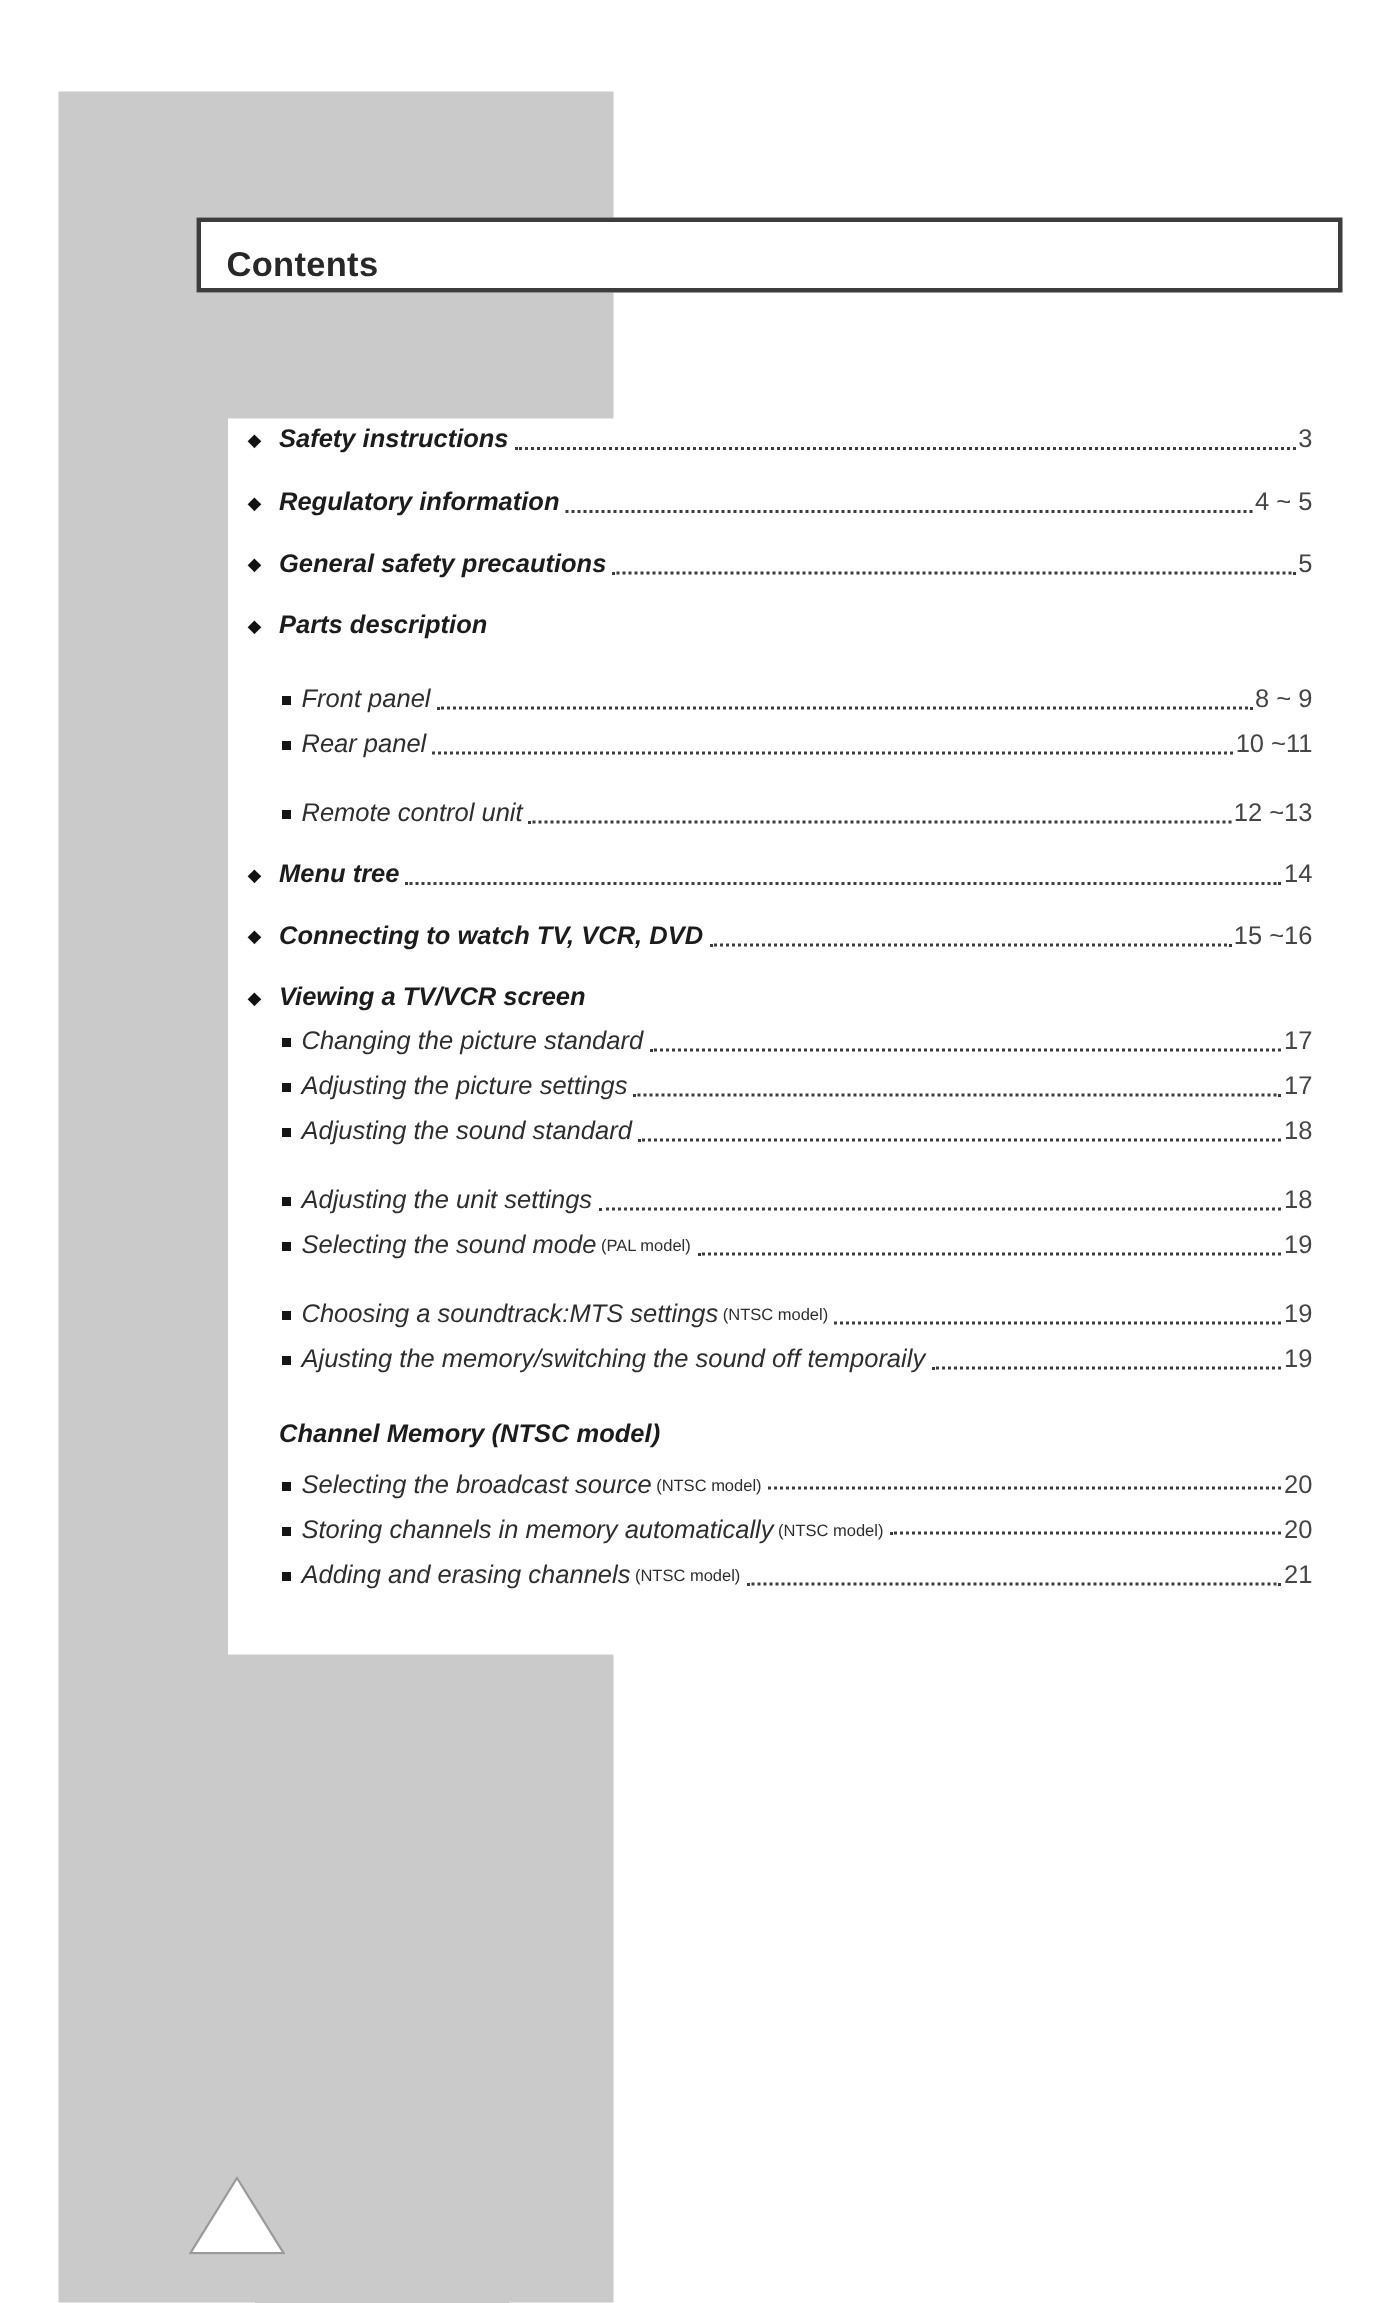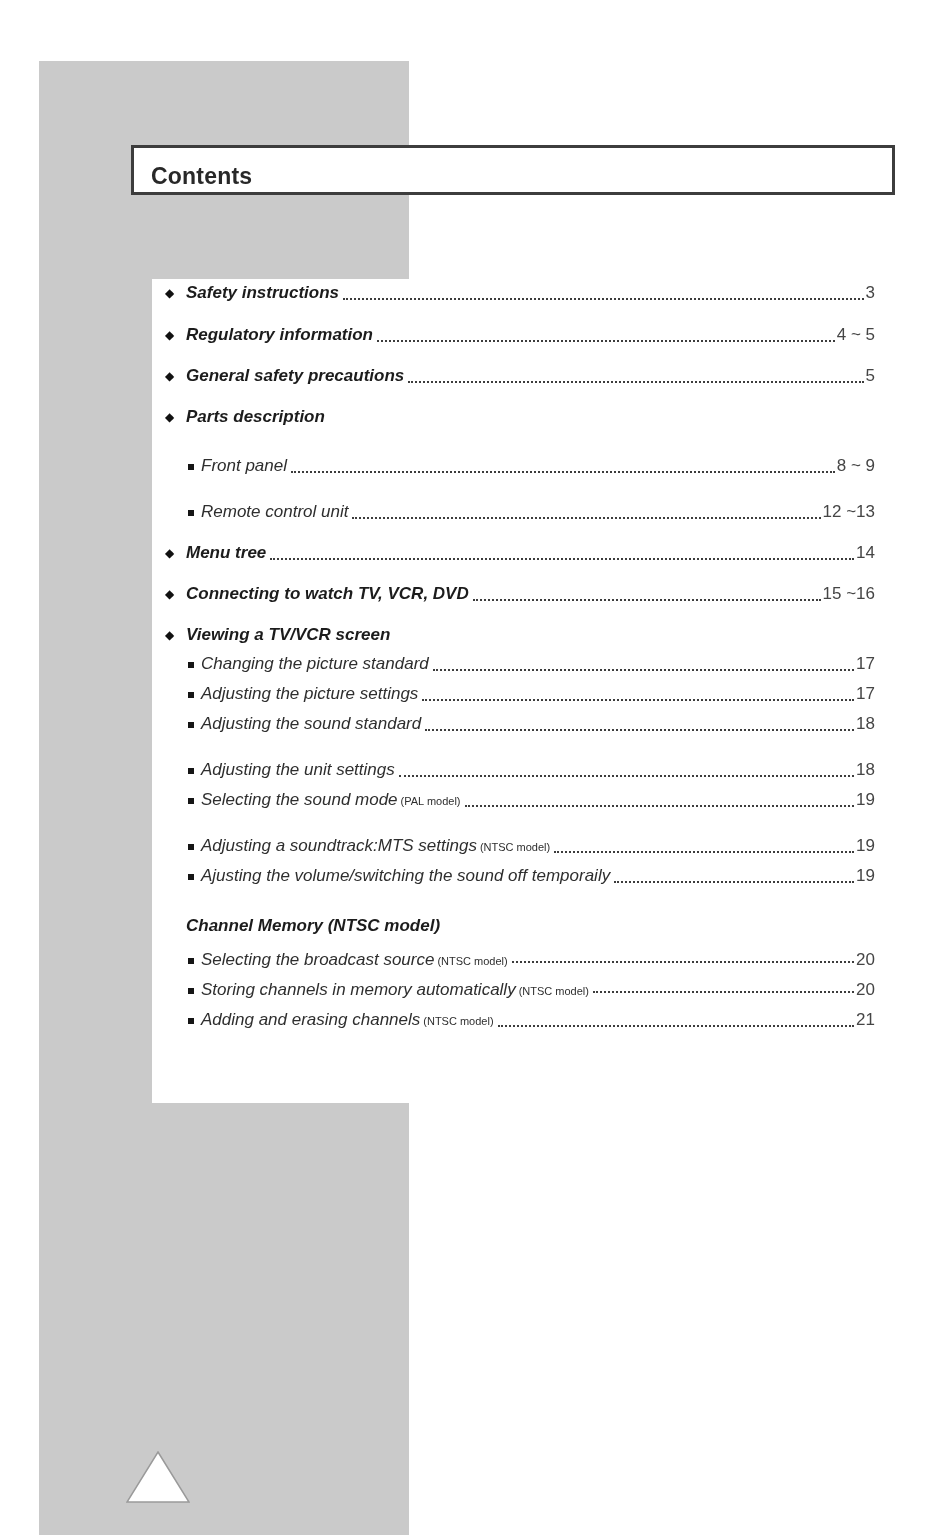--- a/index.html
+++ b/index.html
@@ -98,20 +98,26 @@
     <span class="lbl b">Parts description</span>
   </div>
 
   <div class="row sub g12">
     <span class="blt-s"></span>
     <span class="lbl">Front panel</span>
     <span class="leader"></span>
     <span class="pg">8 ~ 9</span>
   </div>
 
+  <div class="row sub g10">
+    <span class="blt-s"></span>
+    <span class="lbl">Rear panel</span>
+    <span class="leader"></span>
+    <span class="pg">10 ~11</span>
+  </div>
 
   <div class="row sub g11">
     <span class="blt-s"></span>
     <span class="lbl">Remote control unit</span>
     <span class="leader"></span>
     <span class="pg">12 ~13</span>
   </div>
 
   <div class="row g21">
     <span class="blt-d">◆</span>
@@ -163,29 +169,29 @@
   <div class="row sub g10">
     <span class="blt-s"></span>
     <span class="lbl">Selecting the sound mode</span>
     <span class="sfx">(PAL model)</span>
     <span class="leader"></span>
     <span class="pg">19</span>
   </div>
 
   <div class="row sub g11">
     <span class="blt-s"></span>
-    <span class="lbl">Adjusting a soundtrack:MTS settings</span>
+    <span class="lbl">Choosing a soundtrack:MTS settings</span>
     <span class="sfx">(NTSC model)</span>
     <span class="leader"></span>
     <span class="pg">19</span>
   </div>
 
   <div class="row sub g10">
     <span class="blt-s"></span>
-    <span class="lbl">Ajusting the volume/switching the sound off temporaily</span>
+    <span class="lbl">Ajusting the memory/switching the sound off temporaily</span>
     <span class="leader"></span>
     <span class="pg">19</span>
   </div>
 
   <div class="row hdr2 g30">
     <span class="lbl b">Channel Memory (NTSC model)</span>
   </div>
 
   <div class="row sub g14">
     <span class="blt-s"></span>

